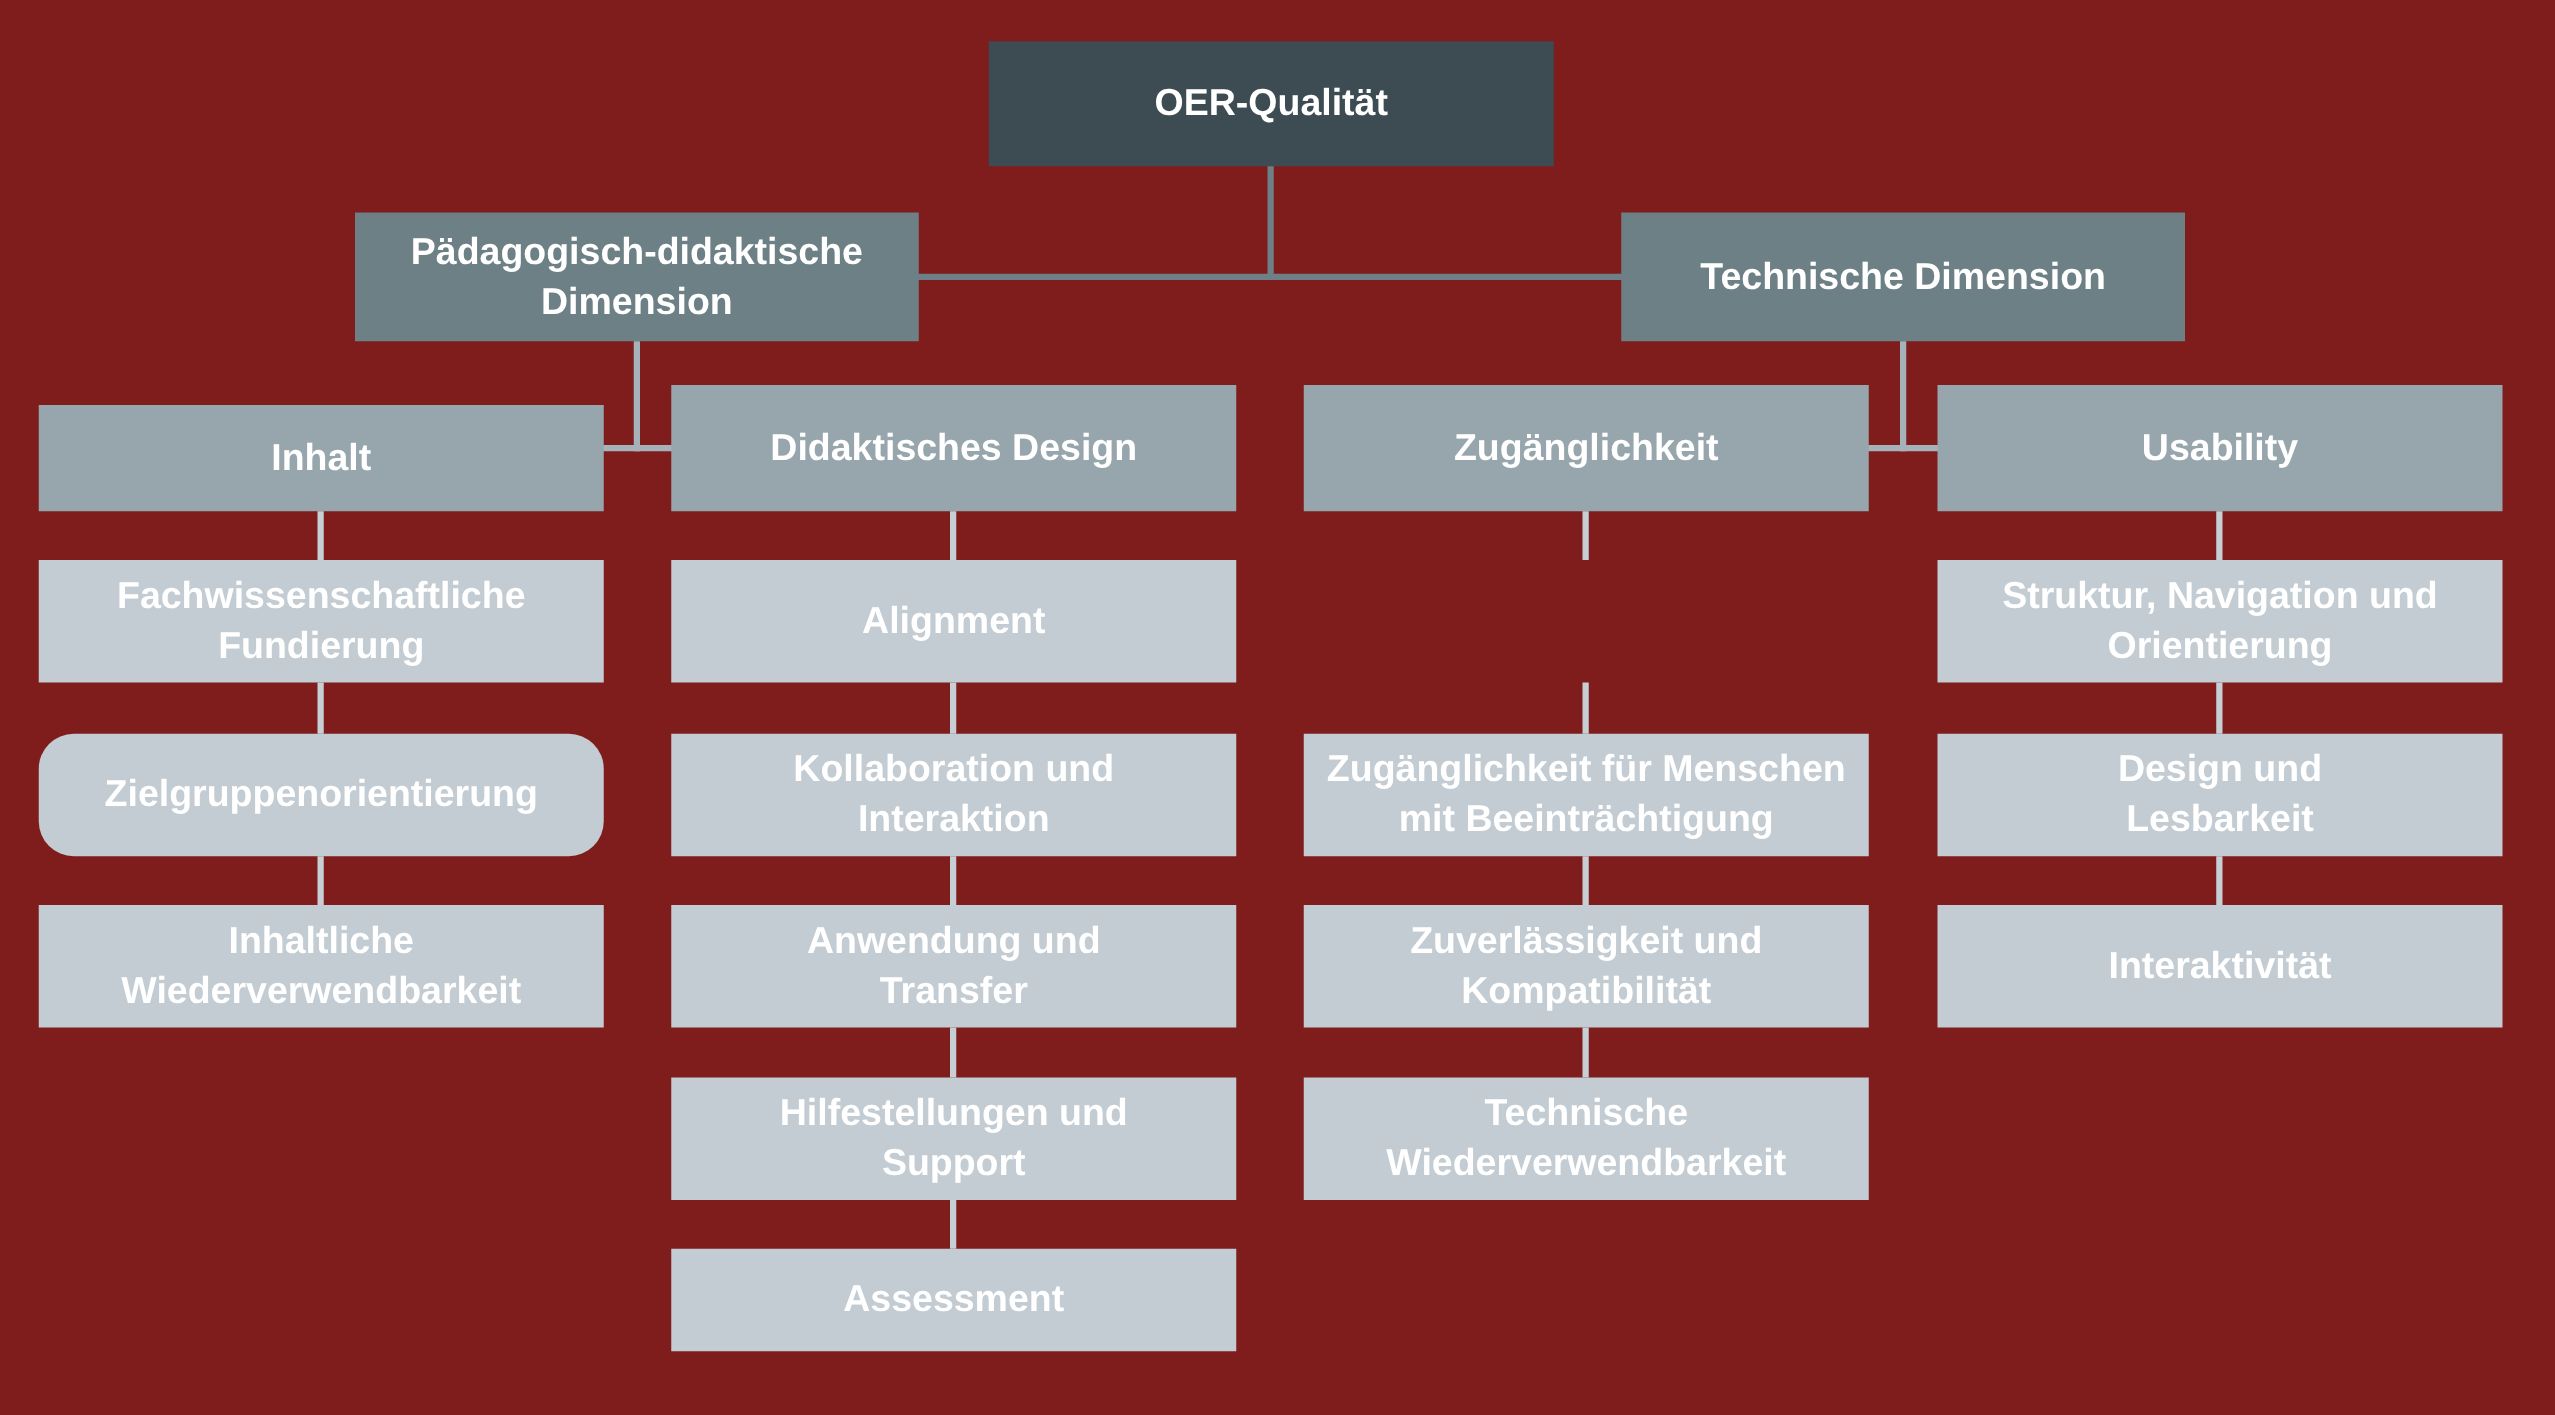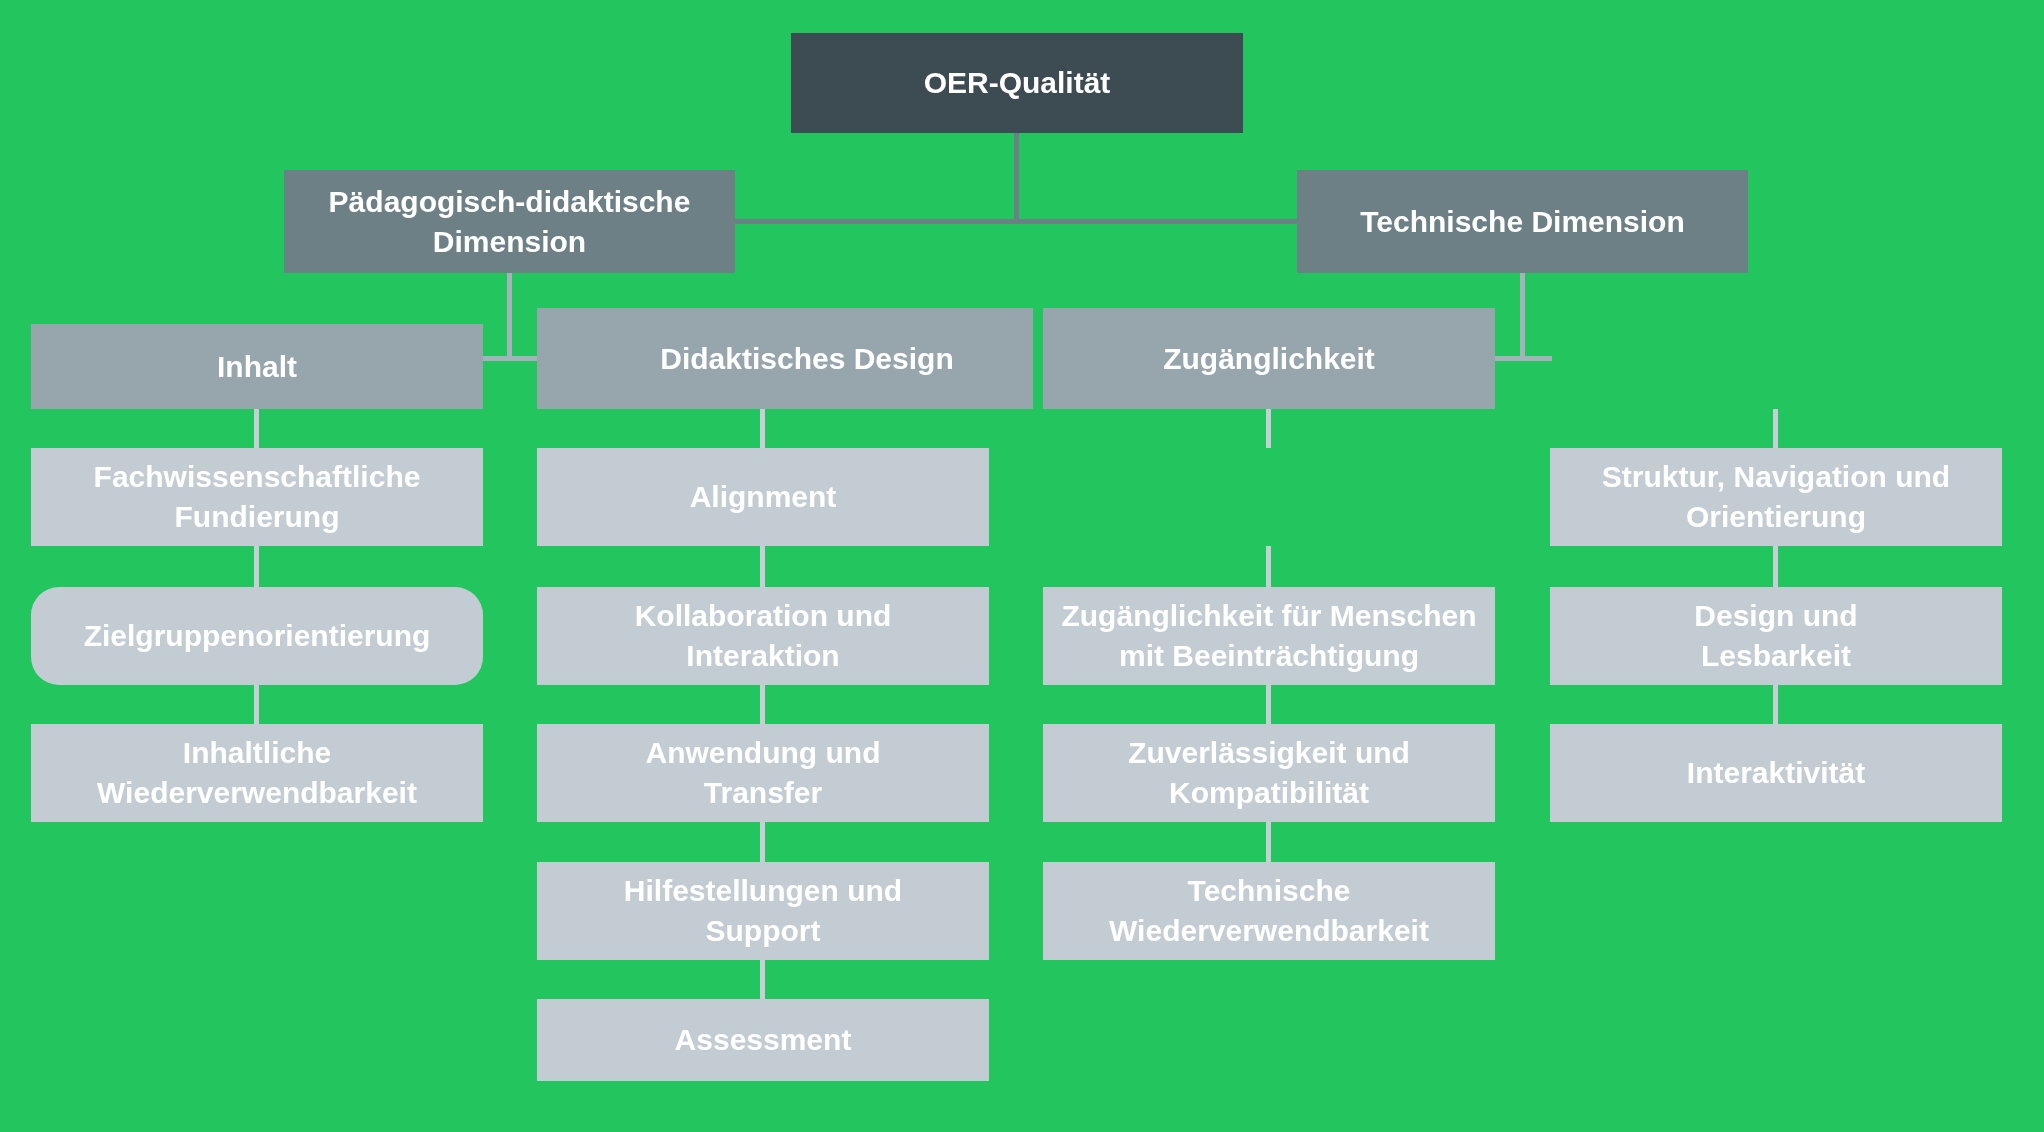--- a/index.html
+++ b/index.html
@@ -1,20 +1,20 @@
 <!DOCTYPE html>
 <html><head>
 <meta charset="utf-8">
 <style>
   html, body { margin: 0; padding: 0; background: #ffffff; }
   .canvas {
     position: relative;
     width: 2044px;
     height: 1132px;
-    background: #22c55e;
+    background: #7f1d1d;
     font-family: "Liberation Sans", sans-serif;
     overflow: hidden;
   }
   .box {
     position: absolute;
     display: flex;
     align-items: center;
     justify-content: center;
     text-align: center;
     color: #ffffff;
@@ -46,22 +46,23 @@
   <div class="box l2" style="left:284px; top:170px; width:451px; height:103px;">Pädagogisch-didaktische
 Dimension</div>
   <div class="box l2" style="left:1297px; top:170px; width:451px; height:103px;">Technische Dimension</div>
 
   <div class="conn conn-mid" style="left:507px; top:273px; width:5px; height:88px;"></div>
   <div class="conn conn-mid" style="left:481px; top:356px; width:58px; height:5px;"></div>
   <div class="conn conn-mid" style="left:1520px; top:273px; width:5px; height:88px;"></div>
   <div class="conn conn-mid" style="left:1493px; top:356px; width:59px; height:5px;"></div>
 
   <div class="box l3" style="left:31px; top:308px; width:452px; height:85px;margin-top:16px;">Inhalt</div>
-  <div class="box l3" style="left:537px; top:308px; width:452px; height:101px;padding-left:44px;">Didaktisches Design</div>
+  <div class="box l3" style="left:537px; top:308px; width:452px; height:101px;">Didaktisches Design</div>
   <div class="box l3" style="left:1043px; top:308px; width:452px; height:101px;">Zugänglichkeit</div>
+  <div class="box l3" style="left:1550px; top:308px; width:452px; height:101px;">Usability</div>
 
   <div class="conn conn-light" style="left:254px; top:409px; width:5px; height:39px;"></div>
   <div class="box leaf" style="left:31px; top:448px; width:452px; height:98px;">Fachwissenschaftliche
 Fundierung</div>
   <div class="conn conn-light" style="left:254px; top:546px; width:5px; height:41px;"></div>
   <div class="box leaf" style="left:31px; top:587px; width:452px; height:98px;border-radius:28px;">Zielgruppenorientierung</div>
   <div class="conn conn-light" style="left:254px; top:685px; width:5px; height:39px;"></div>
   <div class="box leaf" style="left:31px; top:724px; width:452px; height:98px;">Inhaltliche
 Wiederverwendbarkeit</div>
 

